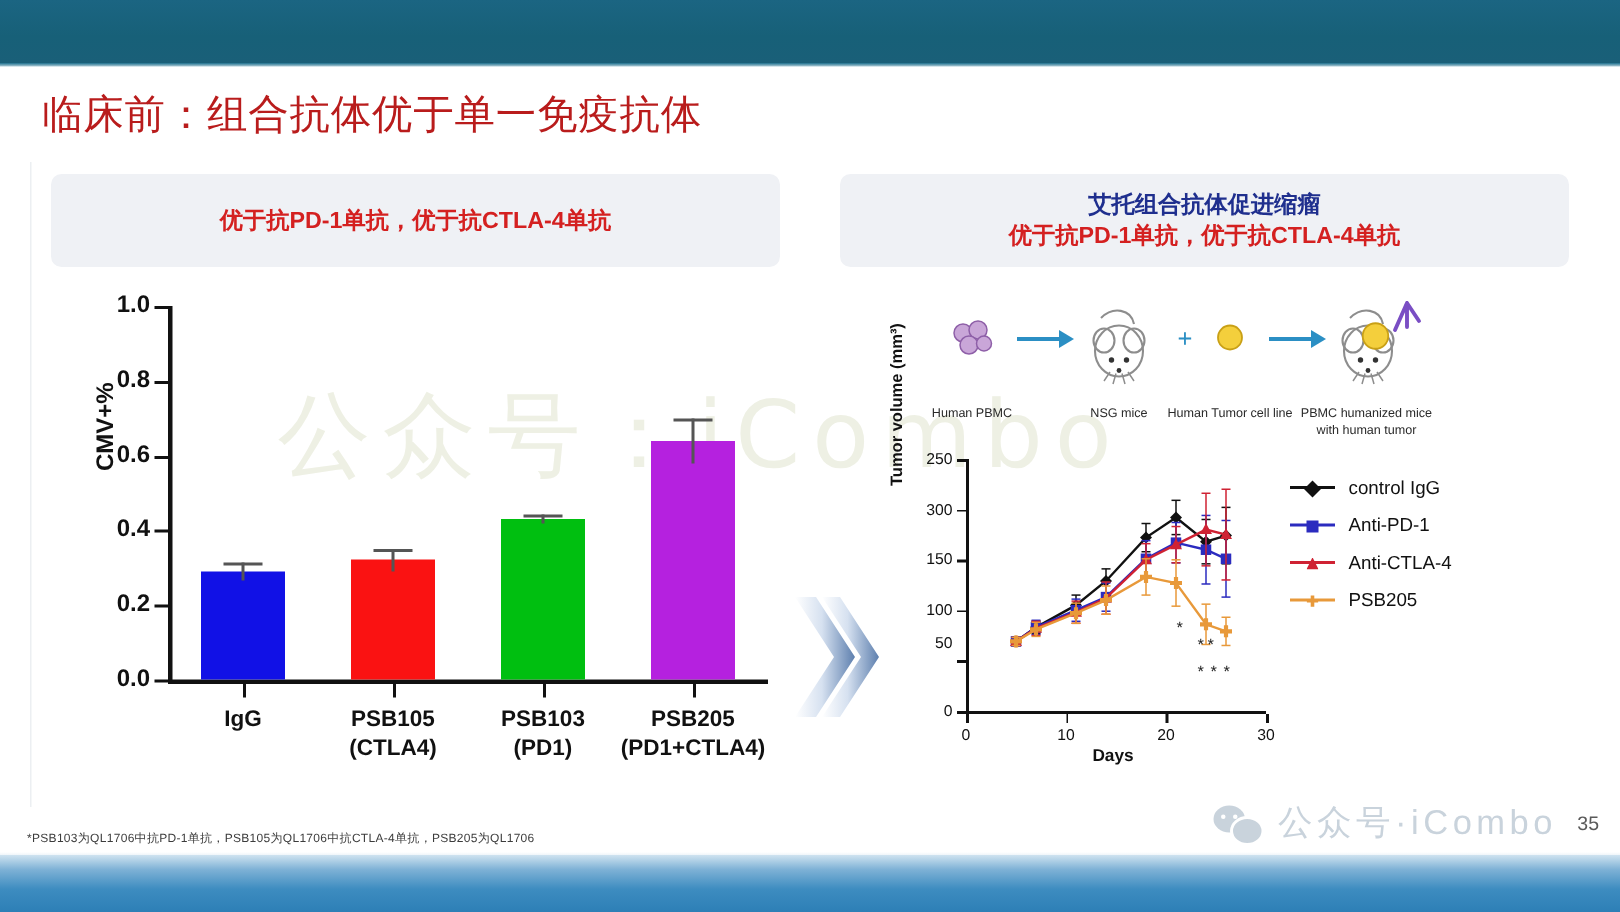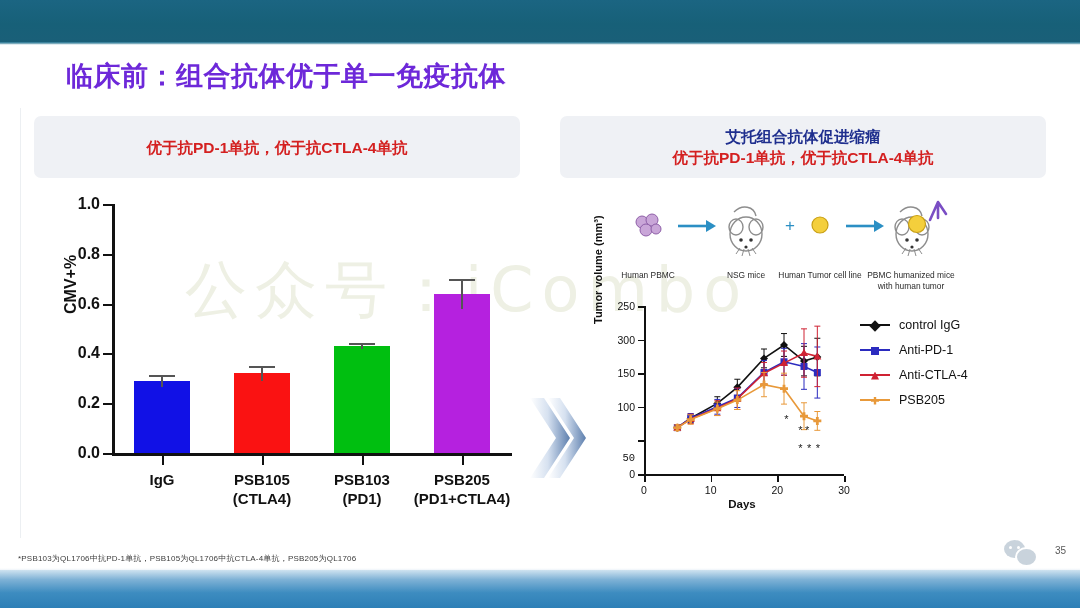--- a/index.html
+++ b/index.html
@@ -14,21 +14,21 @@
     background:linear-gradient(180deg,#1b6582 0%,#176078 55%,#1a5f78 100%);}
   .top-bar-edge{position:absolute;left:0;top:42px;width:1080px;height:3px;
     background:linear-gradient(180deg,#1d7392,#ffffff);opacity:.85;}
   .bottom-bar{position:absolute;left:0;bottom:0;width:1080px;height:38px;
     background:linear-gradient(180deg,#cfe3f0 0%,#7fb2d6 25%,#3d8cc0 60%,#2d7fb6 100%);}
   .bottom-bar-top{position:absolute;left:0;bottom:36px;width:1080px;height:4px;
     background:linear-gradient(180deg,#ffffff,#dfeaf4);}
 
   
   .slide-title{position:absolute;left:28px;top:58px;
-    font-size:27px;font-weight:bold;color:#6d28d9;letter-spacing:.5px;margin-left:38px;}
+    font-size:27px;font-weight:normal;color:#b91c1c;letter-spacing:.5px;}
 
   
   .content{position:absolute;left:0;top:104px;width:1080px;height:440px;}
   .divider-left{position:absolute;left:20px;top:108px;width:1px;height:430px;
     background:#eceff2;}
 
   .panel{position:absolute;top:0;background:#ffffff;}
   .panel-left{left:22px;width:512px;height:436px;}
   .panel-right{left:548px;width:512px;height:436px;}
 
@@ -43,21 +43,21 @@
   .wm-big{position:absolute;left:185px;top:248px;font-size:62px;color:#eef0e4;
     font-weight:500;letter-spacing:8px;white-space:nowrap;z-index:1;
     font-family:"DejaVu Sans",sans-serif;}
   .wm-bottom{position:absolute;right:42px;bottom:44px;display:flex;align-items:center;gap:9px;
     color:#c9d3dc;font-size:23px;letter-spacing:3px;white-space:nowrap;z-index:6;}
   .wm-bubbles{position:relative;width:34px;height:24px;flex:none;}
   .wm-bubbles .b1,.wm-bubbles .b2{position:absolute;border-radius:50%;background:#c9d3dc;}
   .wm-bubbles .b1{left:0;top:0;width:21px;height:18px;}
   .wm-bubbles .b2{left:11px;top:7px;width:19px;height:16px;border:2px solid #ffffff;}
   .wm-bubbles .d{position:absolute;width:3px;height:3px;border-radius:50%;background:#ffffff;}
-  .page-num{position:absolute;right:14px;bottom:52px;font-size:10px;color:#5a5a5a;z-index:7;}
+  .page-num{position:absolute;right:14px;bottom:52px;font-size:13px;color:#5a5a5a;z-index:7;}
 
   
   .chevron{position:absolute;left:530px;top:286px;width:58px;height:96px;z-index:3;}
 
   
   .footnote{position:absolute;left:18px;bottom:44px;font-size:8px;color:#3c3c3c;
     letter-spacing:.2px;white-space:nowrap;z-index:6;}
 
   
   .barchart{position:absolute;left:38px;top:92px;width:462px;height:332px;z-index:2;}
@@ -249,21 +249,21 @@
     </div>
 
     <div class="linechart">
       <div class="lc-ylabel">Tumor volume (mm³)</div>
       <div class="lc-plot" id="lc-plot">
         <div class="lc-axis-y"></div>
         <div class="lc-axis-x"></div>
       <div class="lc-tick" style="top: 168px;"></div>
           <div class="lc-ytxt" style="top: 168px;">0</div>
           <div class="lc-tick" style="top: 134.4px;"></div>
-          <div class="lc-ytxt" style="top: 152px; font-family: Liberation Mono, monospace;">50</div>
+          <div class="lc-ytxt" style="top: 123px;">50</div>
           <div class="lc-tick" style="top: 100.8px;"></div>
           <div class="lc-ytxt" style="top: 100.8px;">100</div>
           <div class="lc-tick" style="top: 67.2px;"></div>
           <div class="lc-ytxt" style="top: 67.2px;">150</div>
           <div class="lc-tick" style="top: 33.6px;"></div>
           <div class="lc-ytxt" style="top: 33.6px;">300</div>
           <div class="lc-tick" style="top: 0px;"></div>
           <div class="lc-ytxt" style="top: 0px;">250</div>
           <div class="lc-xtick" style="left: 0px;"></div>
           <div class="lc-xtxt" style="left: 0px;">0</div>
@@ -459,14 +459,15 @@
 
 <div class="footnote">*PSB103为QL1706中抗PD-1单抗，PSB105为QL1706中抗CTLA-4单抗，PSB205为QL1706</div>
 
 <div class="wm-bottom">
   <span class="wm-bubbles">
     <span class="b1"></span>
       <span class="b2"></span>
     <span class="d" style="left:5px;top:6px;"></span>
     <span class="d" style="left:13px;top:6px;"></span>
   </span>
+  <span>公众号·iCombo</span>
 </div>
 <div class="page-num">35</div>
 
 </body></html>

